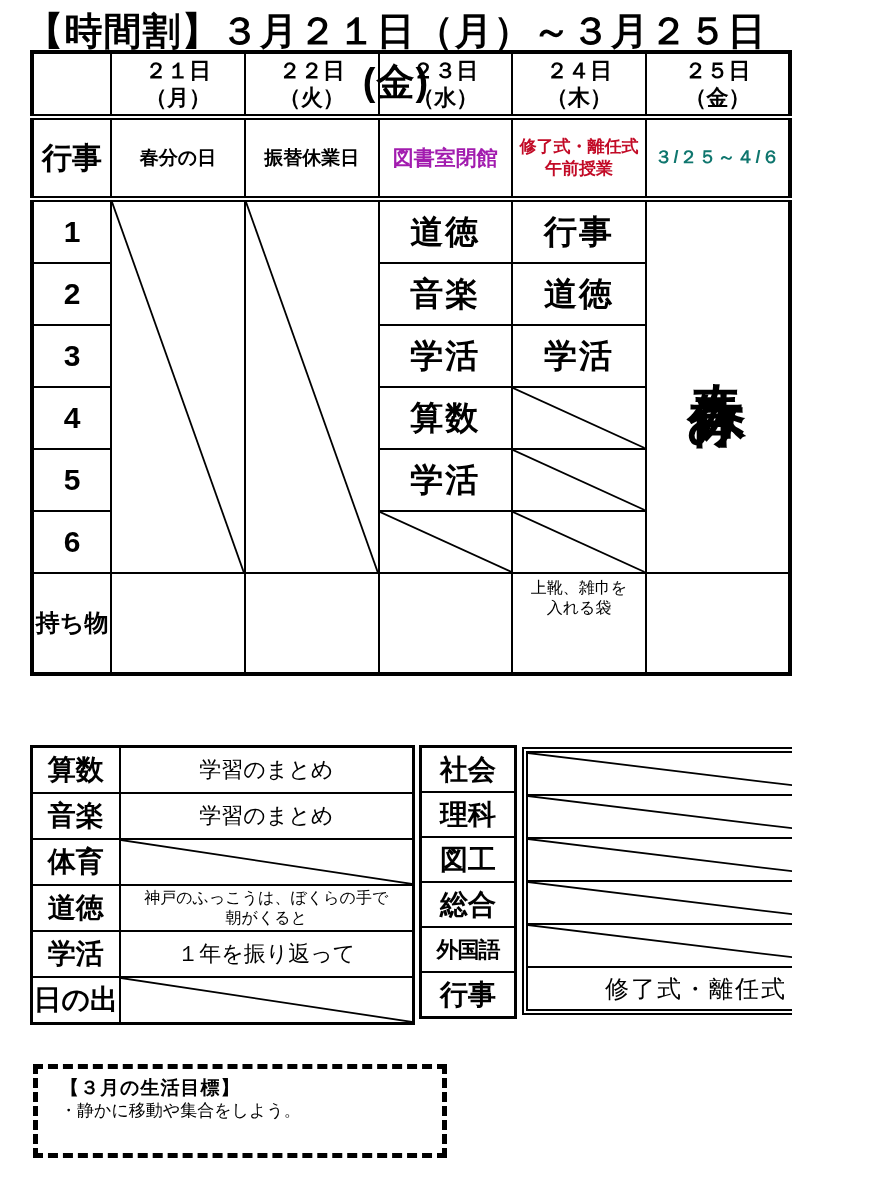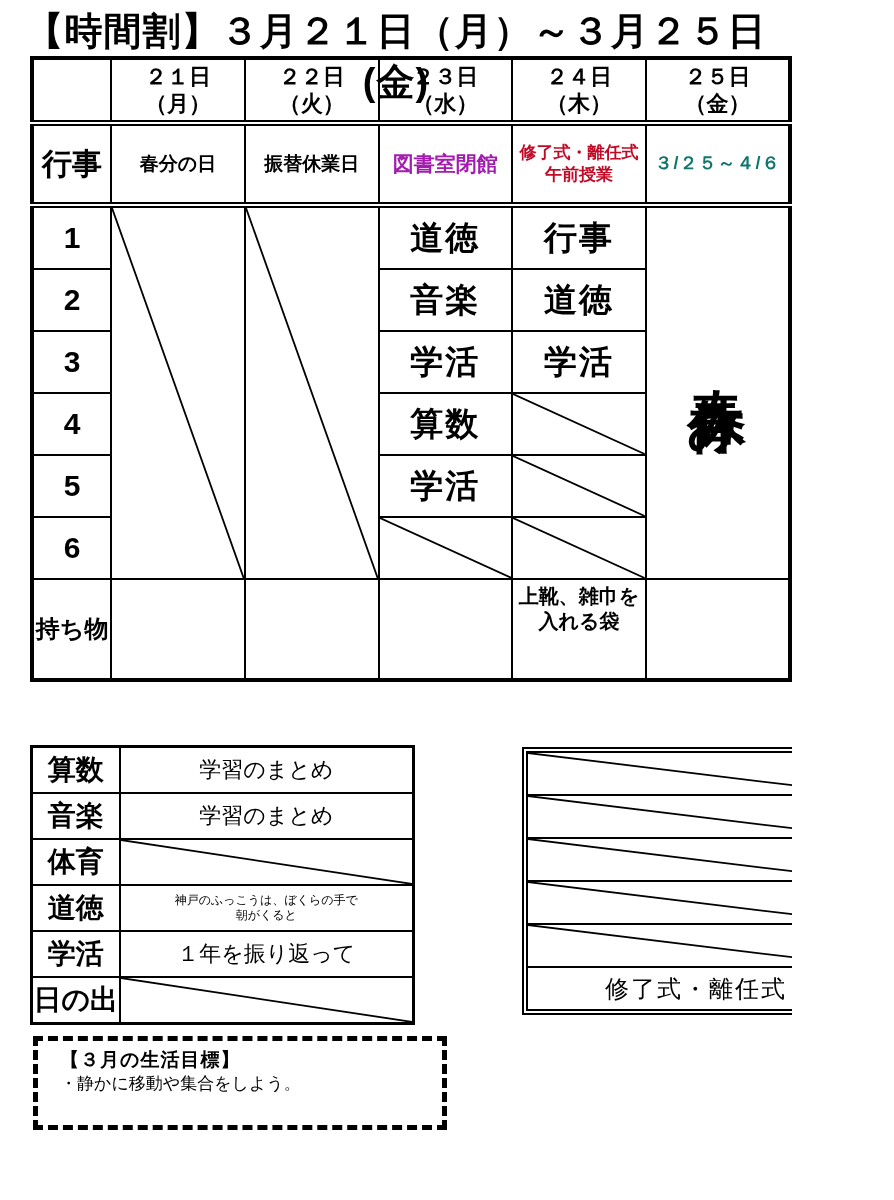--- a/index.html
+++ b/index.html
@@ -8,21 +8,21 @@
     font-family:"Liberation Sans", sans-serif; color:#000;
     overflow:hidden;
   }
   .title {
     position:absolute; top:6px; left:0; right:0;
     text-align:center; font-size:38px; font-weight:bold; letter-spacing:1px;
   }
 
   
   table.main {
-    position:absolute; left:30px; top:56px;
+    position:absolute; left:30px; top:50px;
     border-collapse:collapse; table-layout:fixed;
     border:4px solid #000;
   }
   table.main td {
     border:2px solid #000; text-align:center; vertical-align:middle;
     padding:0; overflow:hidden; position:relative;
   }
   tr.hdr td { border-bottom:6px double #000; height:60px; font-weight:bold; font-size:22px; line-height:1.25; }
   tr.events td { border-bottom:6px double #000; height:76px; font-weight:bold; }
   td.rowlabel { border-right:6px double #000; }
@@ -30,21 +30,21 @@
   tr.prow td { height:60px; }
   tr.prow td.rowlabel { font-size:30px; font-weight:bold; }
   td.subject { font-size:33px; font-weight:bold; letter-spacing:2px; }
   tr.events td.eventlabel { font-size:30px; }
   .ev { font-size:19px; white-space:pre-line; line-height:1.3; }
   .ev-blue { color:#a21caf; font-size:21px; }
   .ev-crimson { color:#c20a26; font-size:17px; }
   .ev-red { color:#0f766e; font-size:18px; letter-spacing:1px; }
   tr.bring td { height:98px; }
   td.bringlabel { font-size:24px; font-weight:bold; }
-  .bringnote { font-size:20px; font-weight:bold; white-space:pre-line; line-height:1.25;
+  .bringnote { font-size:16px; font-weight:normal; white-space:pre-line; line-height:1.25;
                position:absolute; top:4px; left:0; right:0; text-align:center; }
   .springcell { vertical-align:middle; }
   .spring-text {
     writing-mode:vertical-rl; text-orientation:upright;
     font-size:58px; font-weight:bold; letter-spacing:10px;
     display:inline-block; line-height:1.0;
   }
 
   
   .slash svg, .bigslash svg { position:absolute; left:0; top:0; width:100%; height:100%; display:block; }
@@ -59,36 +59,36 @@
   }
   table.study td { border:2px solid #000; text-align:center; vertical-align:middle; padding:0; overflow:hidden; position:relative; }
   table.sleft { left:30px; top:745px; }
   table.sleft td { height:44px; }
   table.srl { left:419px; top:745px; }
   table.srl td { height:43px; }
   td.slabel { border-right:6px double #000; font-size:28px; font-weight:bold; }
   table.srl td.slabel { border-right:3px solid #000; }
   td.slabel.tight { font-size:22px; letter-spacing:-1px; }
   .sval { font-size:22px; }
-  .sval-small { font-size:12px; white-space:pre-line; line-height:1.25;margin-top:48px; }
+  .sval-small { font-size:16px; white-space:pre-line; line-height:1.25;margin-top:48px; }
 
   .rvalues {
     position:absolute; left:522px; top:747px; width:340px;
     border:2px solid #000; padding:2px; background:#fff;
   }
   .rv-inner { border:2px solid #000; }
   .rv-row { position:relative; height:41px; border-bottom:2px solid #000; overflow:hidden; }
   .rv-row:last-child { border-bottom:none; }
   .rv-text { display:flex; align-items:center; justify-content:center; font-size:24px; letter-spacing:2px; }
 
   
   .goals {
-    position:absolute; left:33px; top:1036px; width:372px; height:74px;
+    position:absolute; left:33px; top:1064px; width:372px; height:74px;
     border:5px dashed #000; padding:6px 10px 4px 22px;
-    font-family:Liberation Sans, sans-serif;
+    font-family:Liberation Mono, monospace;
   }
   .goals-heading { font-size:19px; font-weight:bold; letter-spacing:1px; }
   .goal-line { font-size:17px; line-height:1.35; }
 </style>
 </head>
 <body>
 
 <div class="page">
 
   <div class="title">【時間割】３月２１日（月）～３月２５日(金)</div>
@@ -244,20 +244,45 @@
       <td class="slabel">日の出</td>
       <td class="slash">
             <svg viewBox="0 0 100 100" preserveAspectRatio="none">
               <line x1="0" y1="0" x2="100" y2="100" vector-effect="non-scaling-stroke"></line>
             </svg>
           </td>
     </tr>
   </tbody>
     </table>
 
+  <table class="study srl">
+    <colgroup>
+        <col style="width:95px">
+      </colgroup>
+    <tbody>
+        <tr>
+          <td class="slabel">社会</td>
+        </tr>
+    <tr>
+          <td class="slabel">理科</td>
+        </tr>
+    <tr>
+          <td class="slabel">図工</td>
+        </tr>
+    <tr>
+          <td class="slabel">総合</td>
+        </tr>
+    <tr>
+          <td class="slabel tight">外国語</td>
+        </tr>
+    <tr>
+          <td class="slabel">行事</td>
+        </tr>
+  </tbody>
+    </table>
 
   <div class="rvalues">
     <div class="rv-inner">
       <div class="rv-row slash">
           <svg viewBox="0 0 100 100" preserveAspectRatio="none">
             <line x1="0" y1="0" x2="100" y2="100" vector-effect="non-scaling-stroke"></line>
           </svg>
         </div>
       <div class="rv-row slash">
           <svg viewBox="0 0 100 100" preserveAspectRatio="none">

